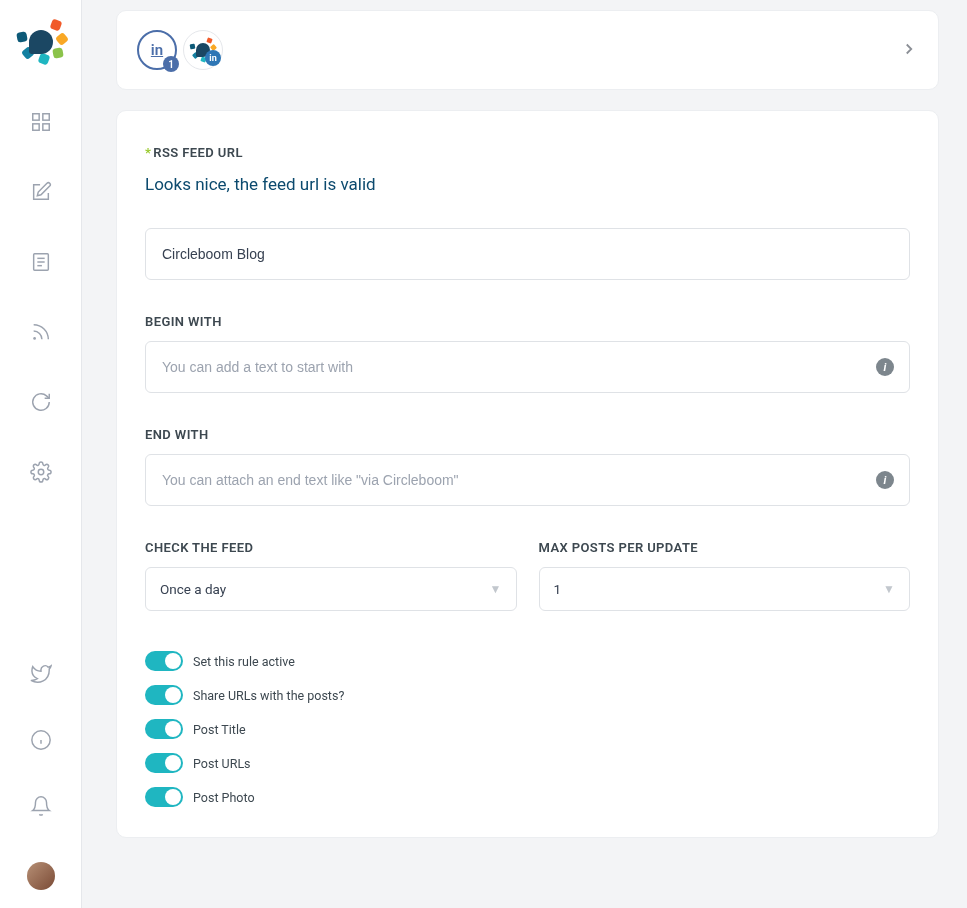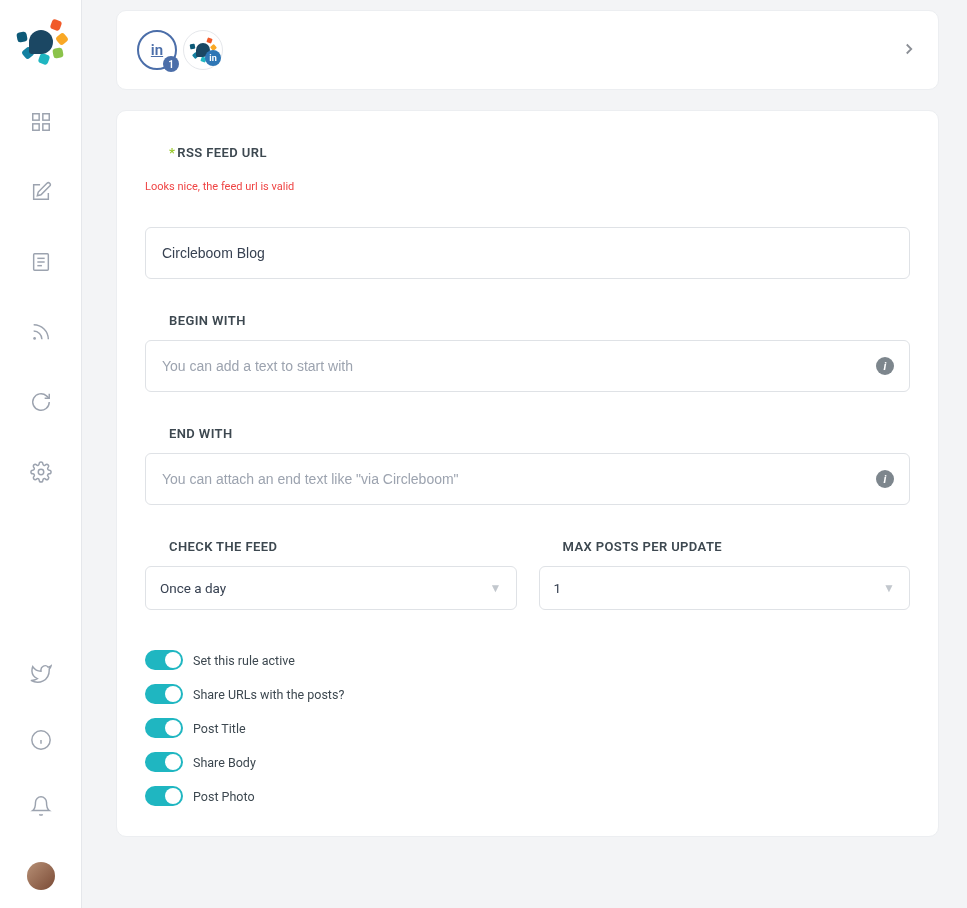--- a/index.html
+++ b/index.html
@@ -116,21 +116,20 @@
     border-radius:10px;
     padding: 34px 28px 30px 28px;
   }
   .field-label {
     font-size:13px;
     font-weight:600;
     letter-spacing:0.4px;
     color:#3d4850;
     margin-bottom:12px;
     text-transform:uppercase;
-    margin-left:24px;
   }
   .req { color:#9aca2e; font-weight:700; margin-right:2px; }
   .input {
     width:100%;
     height:52px;
     border:1px solid #dfe2e6;
     border-radius:6px;
     padding:0 16px;
     font-size:14px;
     color:#374151;
@@ -147,23 +146,23 @@
   }
   .info-badge {
     position:absolute; right:16px; top:50%; transform:translateY(-50%);
     width:18px;height:18px;border-radius:50%;
     background:#7d868d; color:#fff; font-size:11px; font-weight:700;
     display:flex;align-items:center;justify-content:center;
     font-style:italic;
     cursor:pointer;
   }
   .help-text {
-    font-size:11px;
-    color:#ef4444;
-    margin-top:20px;
+    font-size:17px;
+    color:#0c4a6e;
+    margin-top:14px;
   }
   .block { margin-bottom: 34px; }
   .two-col { display:flex; gap:22px; }
   .two-col > div { flex:1; }
   .select {
     width:100%; height:44px;
     border:1px solid #dfe2e6;
     border-radius:6px;
     padding:8px 14px;
     font-size:13.5px;
@@ -372,21 +371,21 @@
       <div class="toggle-row">
         <div class="toggle"></div>
         <span class="toggle-label">Share URLs with the posts?</span>
       </div>
       <div class="toggle-row">
         <div class="toggle"></div>
         <span class="toggle-label">Post Title</span>
       </div>
       <div class="toggle-row">
         <div class="toggle"></div>
-        <span class="toggle-label">Share Body</span>
+        <span class="toggle-label">Post URLs</span>
       </div>
       <div class="toggle-row">
         <div class="toggle"></div>
         <span class="toggle-label">Post Photo</span>
       </div>
     </div>
 
   </div>
 </div>
 

